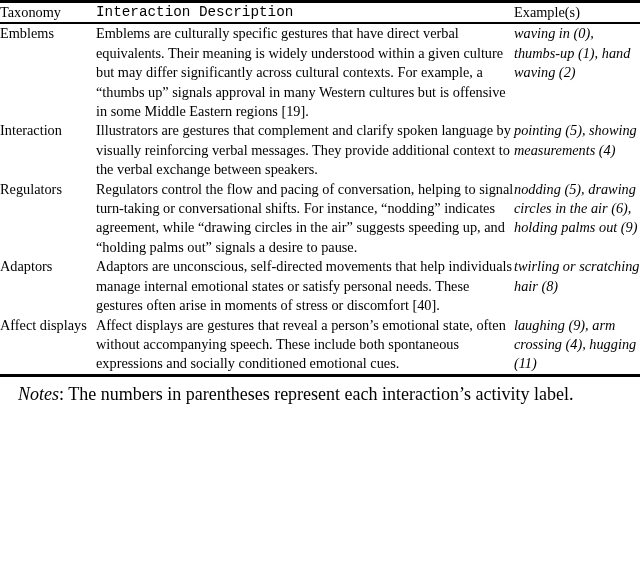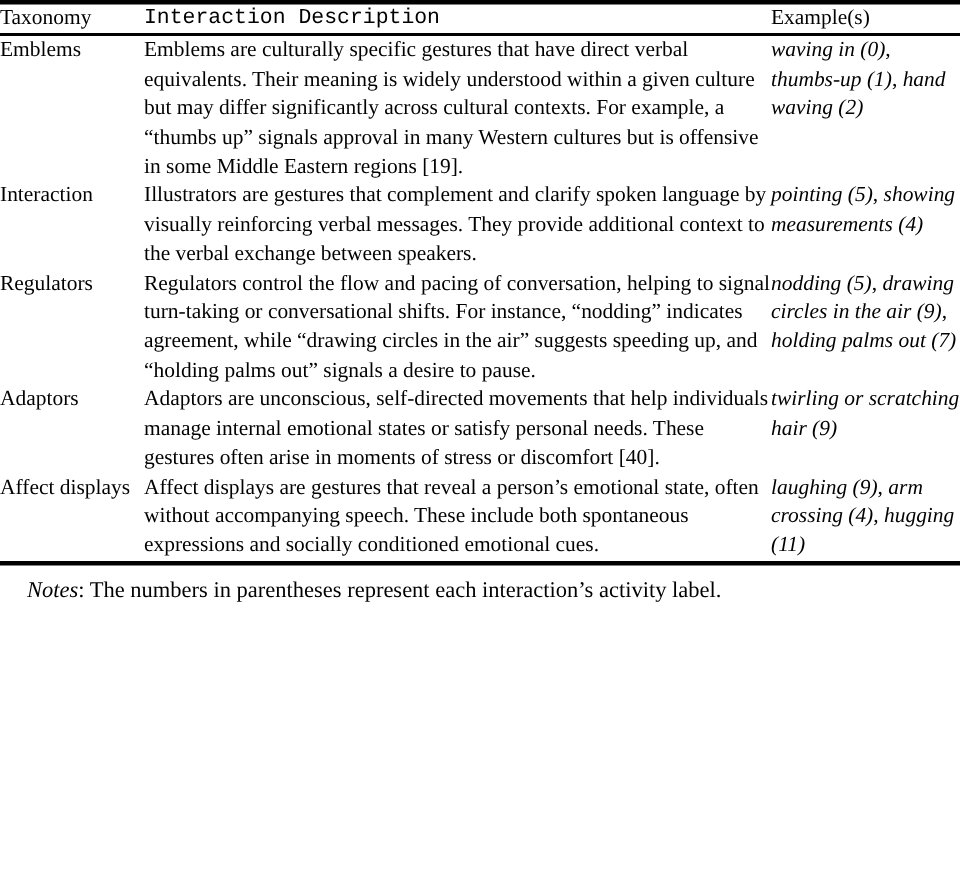--- a/index.html
+++ b/index.html
@@ -70,21 +70,21 @@
     text-align: left;
   }
   .cell-ex {
     padding: 9px 4px 9px 0;
     font-style: italic;
     margin-top: 36px;
   }
 
   .footnote {
     padding: 9px 10px 0 18px;
-    font-size: 15px;
+    font-size: 18px;
     line-height: 17px;
     font-family: Liberation Serif, serif;
   }
   .footnote .notes-label {
     font-style: italic;
   }
 </style>
 </head>
 <body>
 
@@ -122,26 +122,26 @@
         <td class="cell-ex">waving in (0), thumbs-up (1), hand waving (2)</td>
       </tr>
       <tr>
         <td class="cell-tax">Interaction</td>
         <td class="cell-desc">Illustrators are gestures that complement and clarify spoken language by visually reinforcing verbal messages. They provide additional context to the verbal exchange between speakers.</td>
         <td class="cell-ex">pointing (5), showing measurements (4)</td>
       </tr>
       <tr>
         <td class="cell-tax">Regulators</td>
         <td class="cell-desc">Regulators control the flow and pacing of conversation, helping to signal turn-taking or conversational shifts. For instance, “nodding” indicates agreement, while “drawing circles in the air” suggests speeding up, and “holding palms out” signals a desire to pause.</td>
-        <td class="cell-ex">nodding (5), drawing circles in the air (9), holding palms out (7)</td>
+        <td class="cell-ex">nodding (5), drawing circles in the air (6), holding palms out (9)</td>
       </tr>
       <tr>
         <td class="cell-tax">Adaptors</td>
         <td class="cell-desc">Adaptors are unconscious, self-directed movements that help individuals manage internal emotional states or satisfy personal needs. These gestures often arise in moments of stress or discomfort [40].</td>
-        <td class="cell-ex">twirling or scratching hair (9)</td>
+        <td class="cell-ex">twirling or scratching hair (8)</td>
       </tr>
       <tr>
         <td class="cell-tax">Affect dis­plays</td>
         <td class="cell-desc">Affect displays are gestures that reveal a person’s emotional state, often without accompanying speech. These include both spontaneous expressions and socially conditioned emotional cues.</td>
         <td class="cell-ex">laughing (9), arm crossing (4), hugging (11)</td>
       </tr>
     </tbody>
   </table>
 
   <div class="rule rule-bottom"></div>

